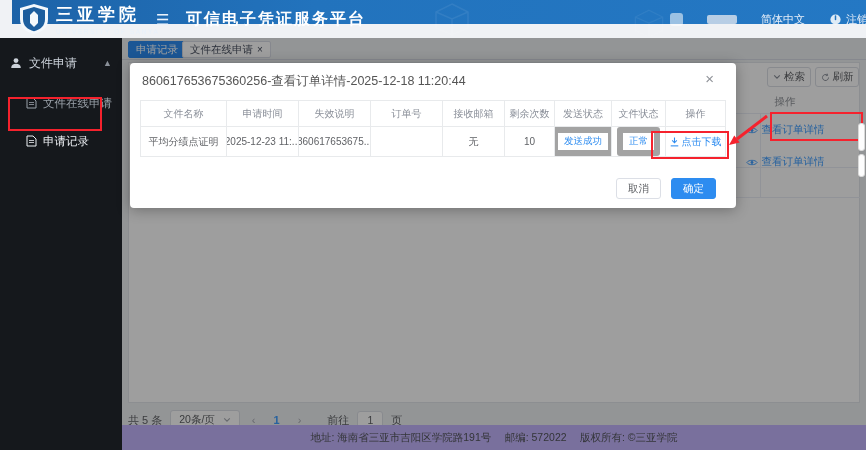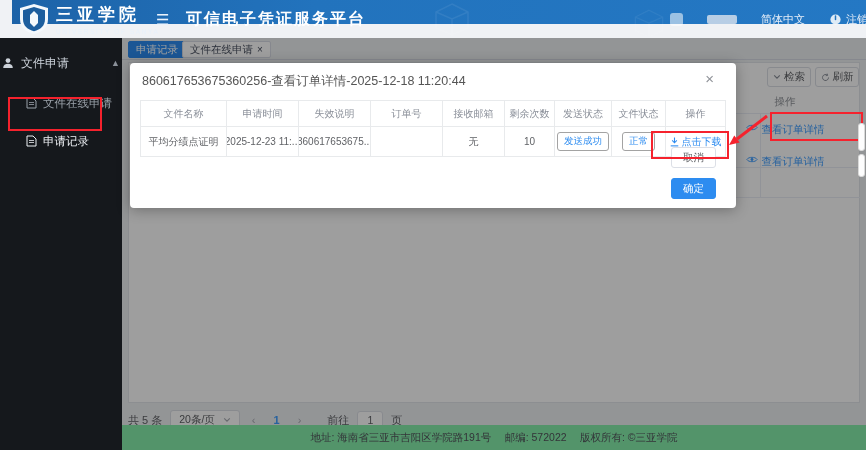--- a/index.html
+++ b/index.html
@@ -16,70 +16,70 @@
   .burger { position:absolute; left:144px; top:11px; color:#eaf2fb; font-size:15px; }
   .platform-title { position:absolute; left:174px; top:9px; color:#fff; font-size:16px; font-weight:bold; letter-spacing:2px; }
   .hdr-right { position:absolute; right:10px; top:0; height:38px; display:flex; align-items:center; gap:24px; color:#e6eef8; font-size:11px; }
   .redacted-avatar { width:13px; height:13px; border-radius:3px; background:rgba(255,255,255,.55); }
   .redacted-name { width:30px; height:9px; border-radius:2px; background:rgba(220,228,238,.8); }
   .hdr-item { display:flex; align-items:center; gap:4px; cursor:pointer; }
   .cube { position:absolute; opacity:.6; }
 
   
   .sidebar { position:absolute; left:0; top:38px; width:122px; height:412px; background:#15181c; z-index:2; }
-  .side-group { display:flex; align-items:center; height:34px; padding:0 2px; color:#ccd2da; font-size:12px; gap:7px; margin-top:8px; }
+  .side-group { display:flex; align-items:center; height:34px; padding:0 10px; color:#ccd2da; font-size:12px; gap:7px; margin-top:8px; }
   .side-caret { margin-left:auto; color:#8a9099; font-size:9px; }
   .side-item { display:flex; align-items:center; height:30px; padding-left:26px; gap:6px; font-size:11.5px; color:#9aa1a9; margin-top:8px; cursor:pointer; }
   .side-item.active { color:#eceff3; }
 
   
   .content { position:absolute; left:122px; top:38px; width:744px; height:412px; background:#eef0f3; z-index:1; }
   .tabbar { position:absolute; left:0; top:0; width:744px; height:22px; background:#eef0f3; border-bottom:1px solid #d8dce5; }
   .tab { position:absolute; top:3px; height:17px; display:inline-flex; align-items:center; gap:4px;
     font-size:10.5px; padding:0 7px; border:1px solid #d8dce5; background:#fff; color:#495060; border-radius:2px; cursor:pointer; }
   .tab.active { background:#2d8cf0; border-color:#2d8cf0; color:#fff; }
   .tab .x { font-size:10px; }
 
   .panel { position:absolute; left:6px; top:24px; width:732px; height:341px; background:#fff; border:1px solid #e2e5ea; }
   .btn { position:absolute; height:20px; display:inline-flex; align-items:center; justify-content:center; gap:3px;
     border:1px solid #dcdfe6; border-radius:3px; background:#fff; font-size:10.5px; color:#606266; cursor:pointer; }
   .bgtbl-line { position:absolute; left:1px; width:730px; height:0; border-top:1px solid #ebeef5; }
   .bgtbl-vline { position:absolute; top:50px; width:0; height:84px; border-left:1px solid #ebeef5; }
   .op-header { position:absolute; width:100px; text-align:center; font-size:10.5px; color:#909399; }
-  .op-link { position:absolute; width:120px; display:flex; justify-content:center; gap:4px;
+  .op-link { position:absolute; width:120px; display:flex; align-items:center; justify-content:center; gap:4px;
     color:#409eff; font-size:10.5px; cursor:pointer; }
 
   .pagination { position:absolute; left:6px; top:370px; width:732px; height:24px; display:flex; align-items:center; gap:8px; font-size:11px; color:#606266; }
   .page-size { display:flex; align-items:center; gap:8px; border:1px solid #dcdfe6; border-radius:3px; height:20px; padding:0 8px; background:#fff; font-size:10.5px; color:#606266; cursor:pointer; }
   .pg-arrow { color:#a8abb2; font-size:11px; cursor:pointer; padding:0 4px; }
   .pg-num { color:#409eff; font-weight:bold; font-size:11px; padding:0 6px; cursor:pointer; }
   .goto-input { width:26px; height:19px; border:1px solid #dcdfe6; border-radius:3px; text-align:center; font-size:10.5px; color:#606266; background:#fff; }
 
-  .page-footer { position:absolute; left:0; top:387px; width:744px; height:25px; background:#86efac;
+  .page-footer { position:absolute; left:0; top:387px; width:744px; height:25px; background:#c4b5fd;
     display:flex; align-items:center; justify-content:center; font-size:10.5px; color:#53565c; }
 
   
   .overlay { position:absolute; left:122px; top:38px; width:744px; height:412px; background:rgba(0,0,0,.38); z-index:5; }
 
   
   .modal { position:absolute; left:130px; top:63px; width:606px; height:145px; background:#fff; border-radius:4px;
     box-shadow:0 2px 14px rgba(0,0,0,.3); z-index:10; }
   .modal-title { position:absolute; left:12px; top:10px; font-size:12.5px; color:#555; }
   .modal-close { position:absolute; right:22px; top:8px; font-size:15px; color:#909399; cursor:pointer; line-height:1; }
   .mtable { position:absolute; left:10px; top:37px; width:586px; border:1px solid #e8eaec; }
   .mrow { display:flex; }
   .mcell { border-right:1px solid #e8eaec; display:flex; align-items:center; justify-content:center;
     font-size:10px; color:#606266; padding:0 2px; overflow:hidden; white-space:nowrap; }
   .mcell:last-child { border-right:none; }
   .mhead .mcell { color:#8a8f99; height:26px; border-bottom:1px solid #e8eaec; }
   .mbody .mcell { height:29px; }
   .c0{width:86px}.c1{width:72px}.c2{width:72px}.c3{width:72px}.c4{width:62px}.c5{width:50px}.c6{width:57px}.c7{width:54px}.c8{width:59px}
-  .badge { border:1px solid #a3a3a3; color:#2d8cf0; border-radius:3px; padding:2px 6px; font-size:9.5px; background:#fff; cursor:pointer; }
+  .badge { border:6px solid #a3a3a3; color:#2d8cf0; border-radius:3px; padding:2px 6px; font-size:9.5px; background:#fff; cursor:pointer; }
   .dl-link { display:flex; align-items:center; gap:3px; color:#2d8cf0; font-size:10px; cursor:pointer; }
-  .modal-btns { position:absolute; right:20px; bottom:9px; display:flex; gap:10px;flex-direction:column; }
+  .modal-btns { position:absolute; right:20px; bottom:9px; display:flex; gap:10px; }
   .mbtn { height:21px; padding:0 11px; border-radius:3px; font-size:10.5px; display:flex; align-items:center; cursor:pointer; }
   .mbtn.plain { border:1px solid #dcdfe6; background:#fff; color:#606266; }
   .mbtn.primary { border:1px solid #2d8cf0; background:#2d8cf0; color:#fff; }
 
   
   .anno { position:absolute; border:2px solid #f5222d; z-index:30; pointer-events:none; }
   .anno-svg { position:absolute; left:0; top:0; width:866px; height:450px; z-index:30; pointer-events:none; }
   .scroll-thumb { position:absolute; width:7px; background:#fdfdfd; border:1px solid #d9d9d9; border-radius:3px; z-index:30; }
   svg { display:block; }
 </style>

